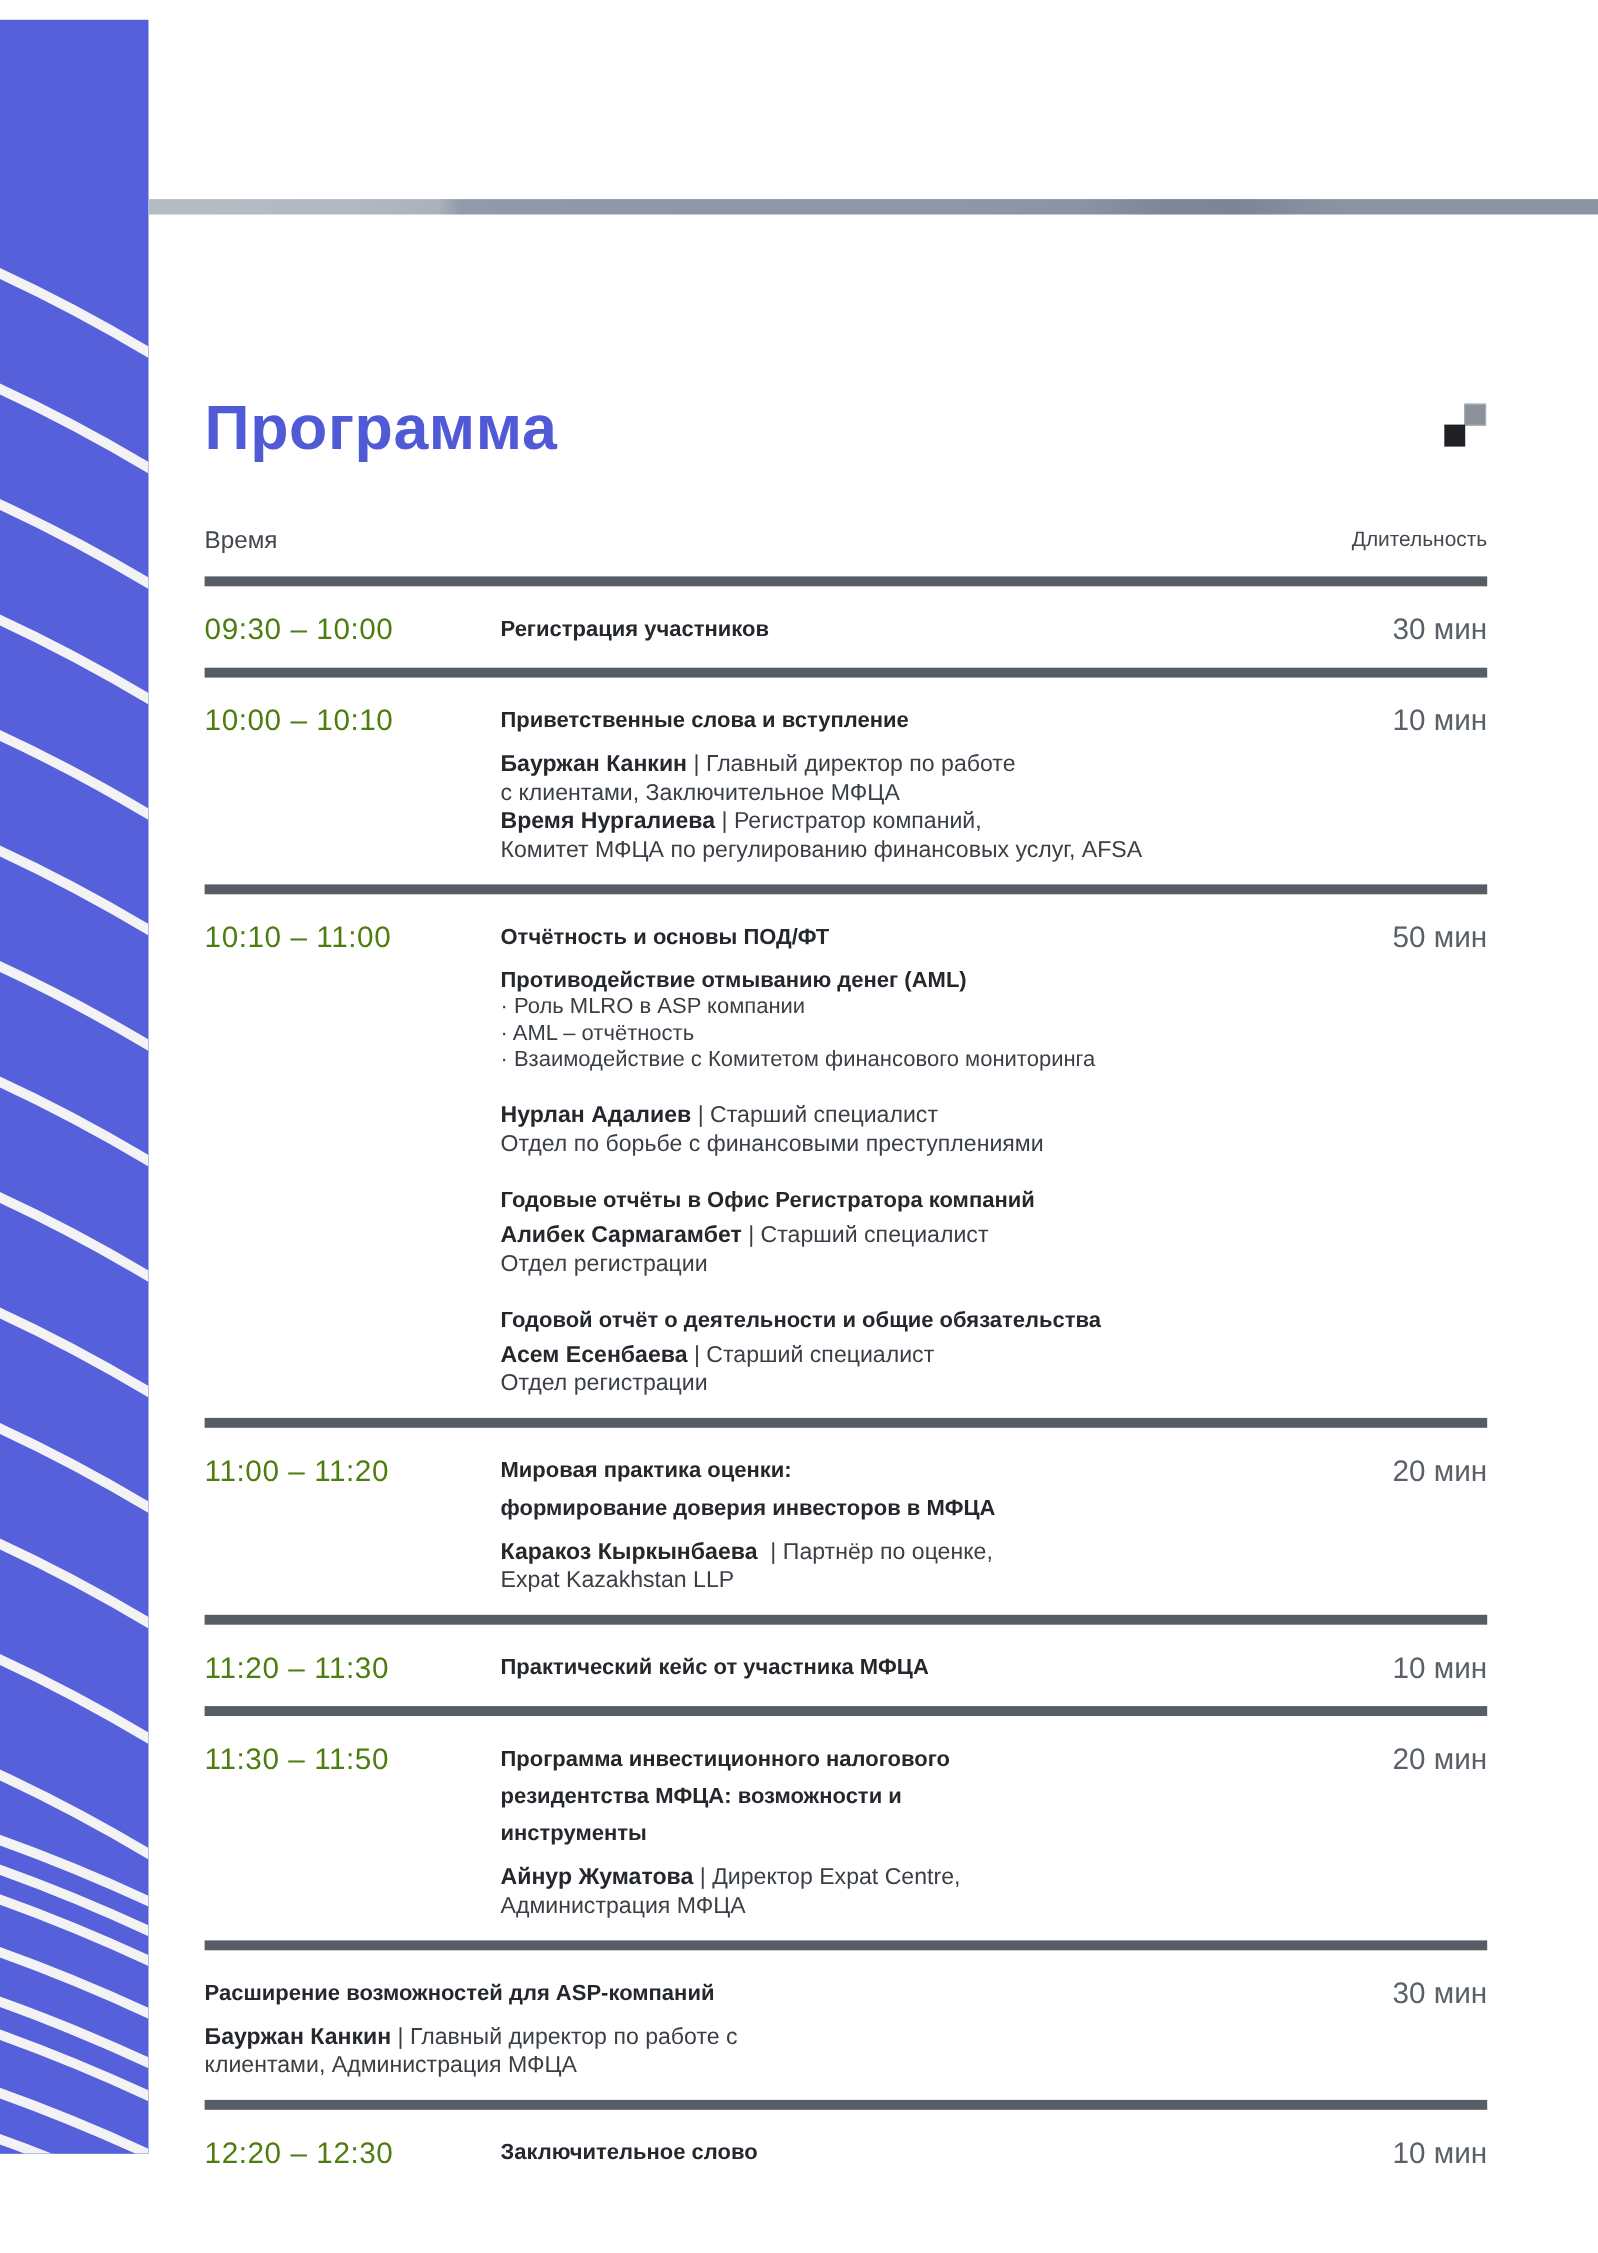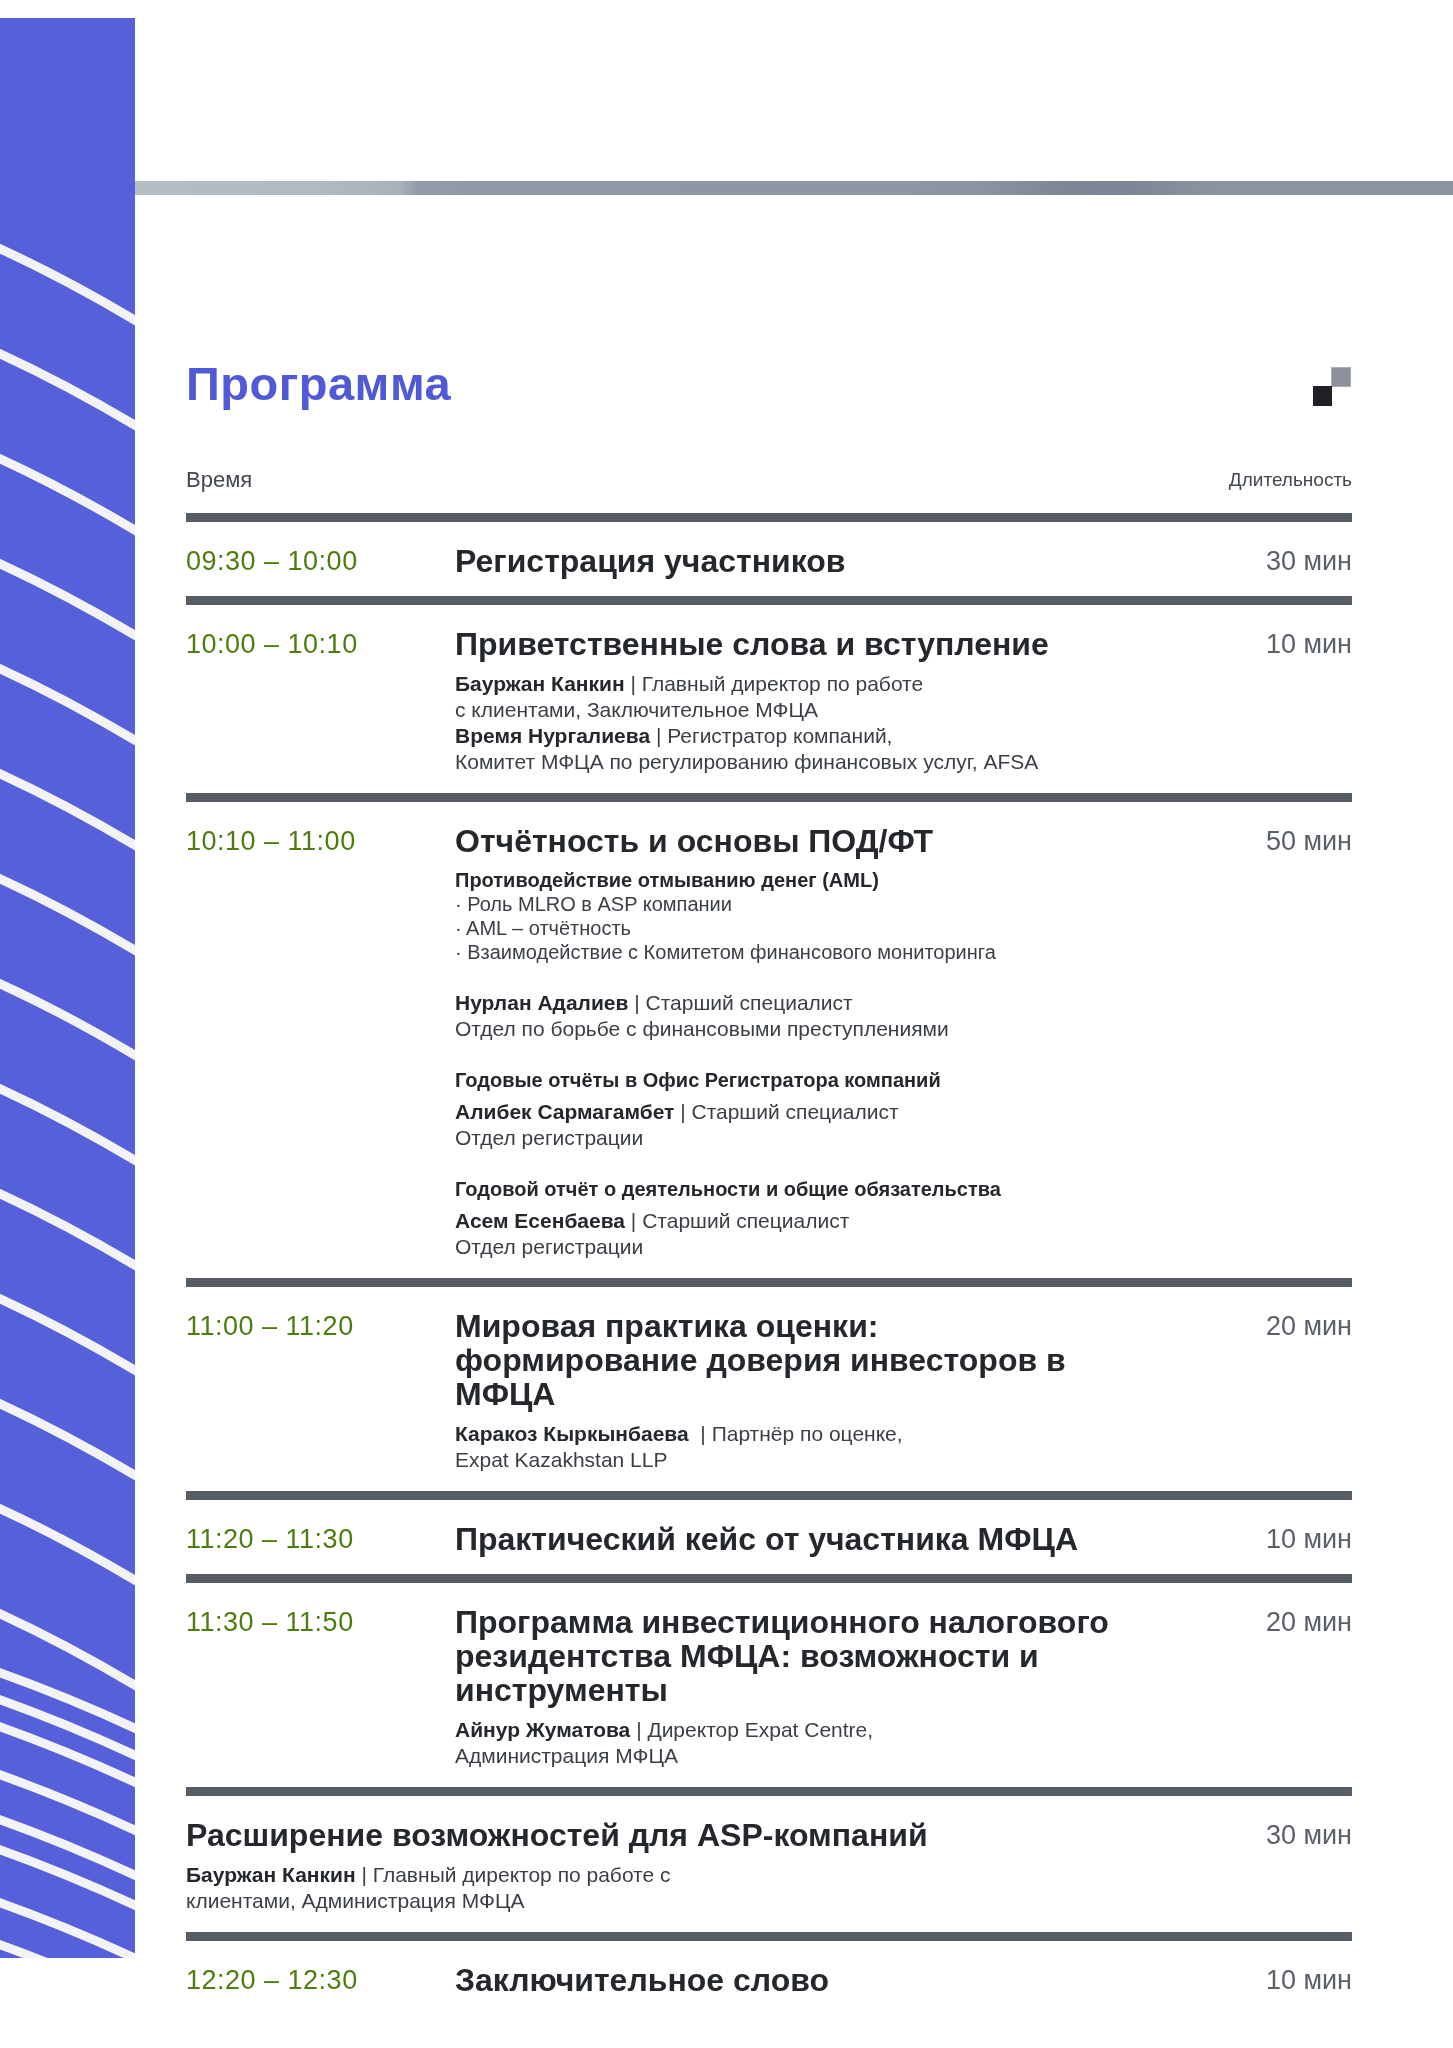--- a/index.html
+++ b/index.html
@@ -47,21 +47,21 @@
     position:absolute; left:0; bottom:0;
     width:19px; height:20px; background:#1f2125;
   }
 
   .content {
     position:absolute; left:186px; top:356px;
     width:1166px;
   }
 
   .page-title {
-    font-size:47px; font-weight:700;
+    font-size:57px; font-weight:700;
     color:#515ad6; letter-spacing:0.5px;
   }
 
   .cols-header {
     display:flex; justify-content:space-between; align-items:center;
     margin-top:56px; margin-bottom:20px;
   }
   .col-time-label { font-size:22px; color:#42484f; }
   .col-dur-label  { font-size:19px; color:#42484f; }
 
@@ -73,21 +73,21 @@
     font-size:27px; color:#4d7c0f; letter-spacing:0.5px;
     padding-top:2px;
   }
   .row-main { flex:1; padding-right:24px; }
   .row-dur {
     width:175px; flex-shrink:0; text-align:right;
     font-size:27px; color:#5a6068;
     padding-top:2px;
   }
   .session-title {
-    font-size:32px; font-weight:700; color:#24282d;
+    font-size:20px; font-weight:700; color:#24282d;
     line-height:34px; white-space:pre-line;
   }
   .details { margin-top:10px; }
   .details .line {
     font-size:21px; color:#3a3f46; line-height:26px;
     white-space:pre-wrap;
   }
   .details .line b { color:#24282d; font-weight:700; }
   .details .topic {
     font-size:20px; font-weight:700; color:#24282d; line-height:24px;

